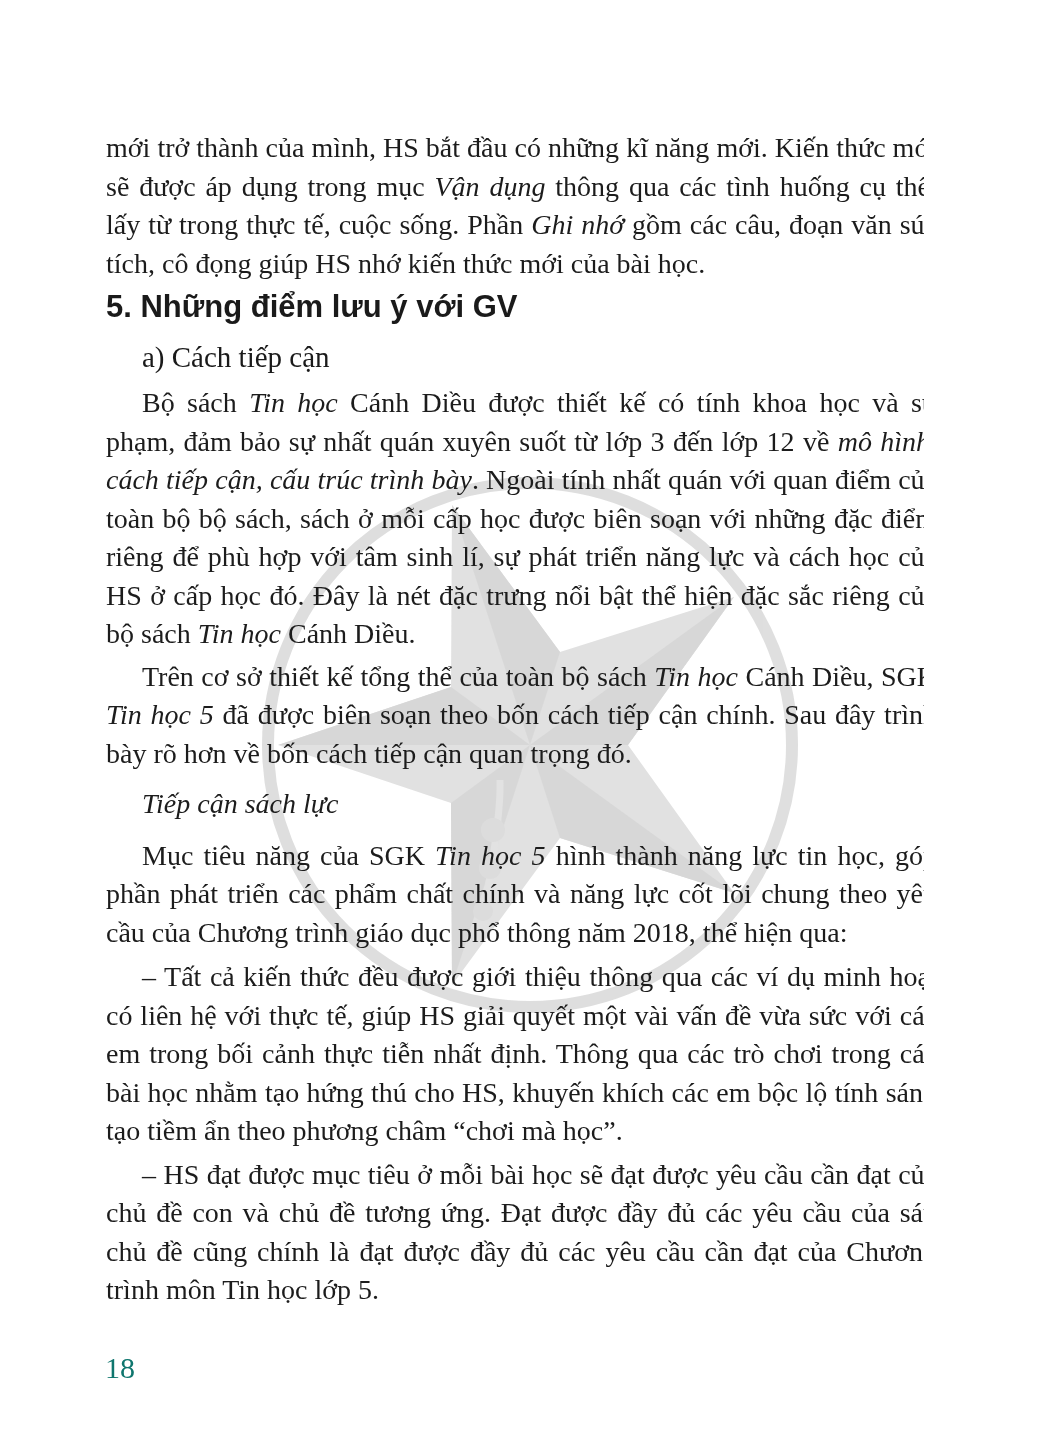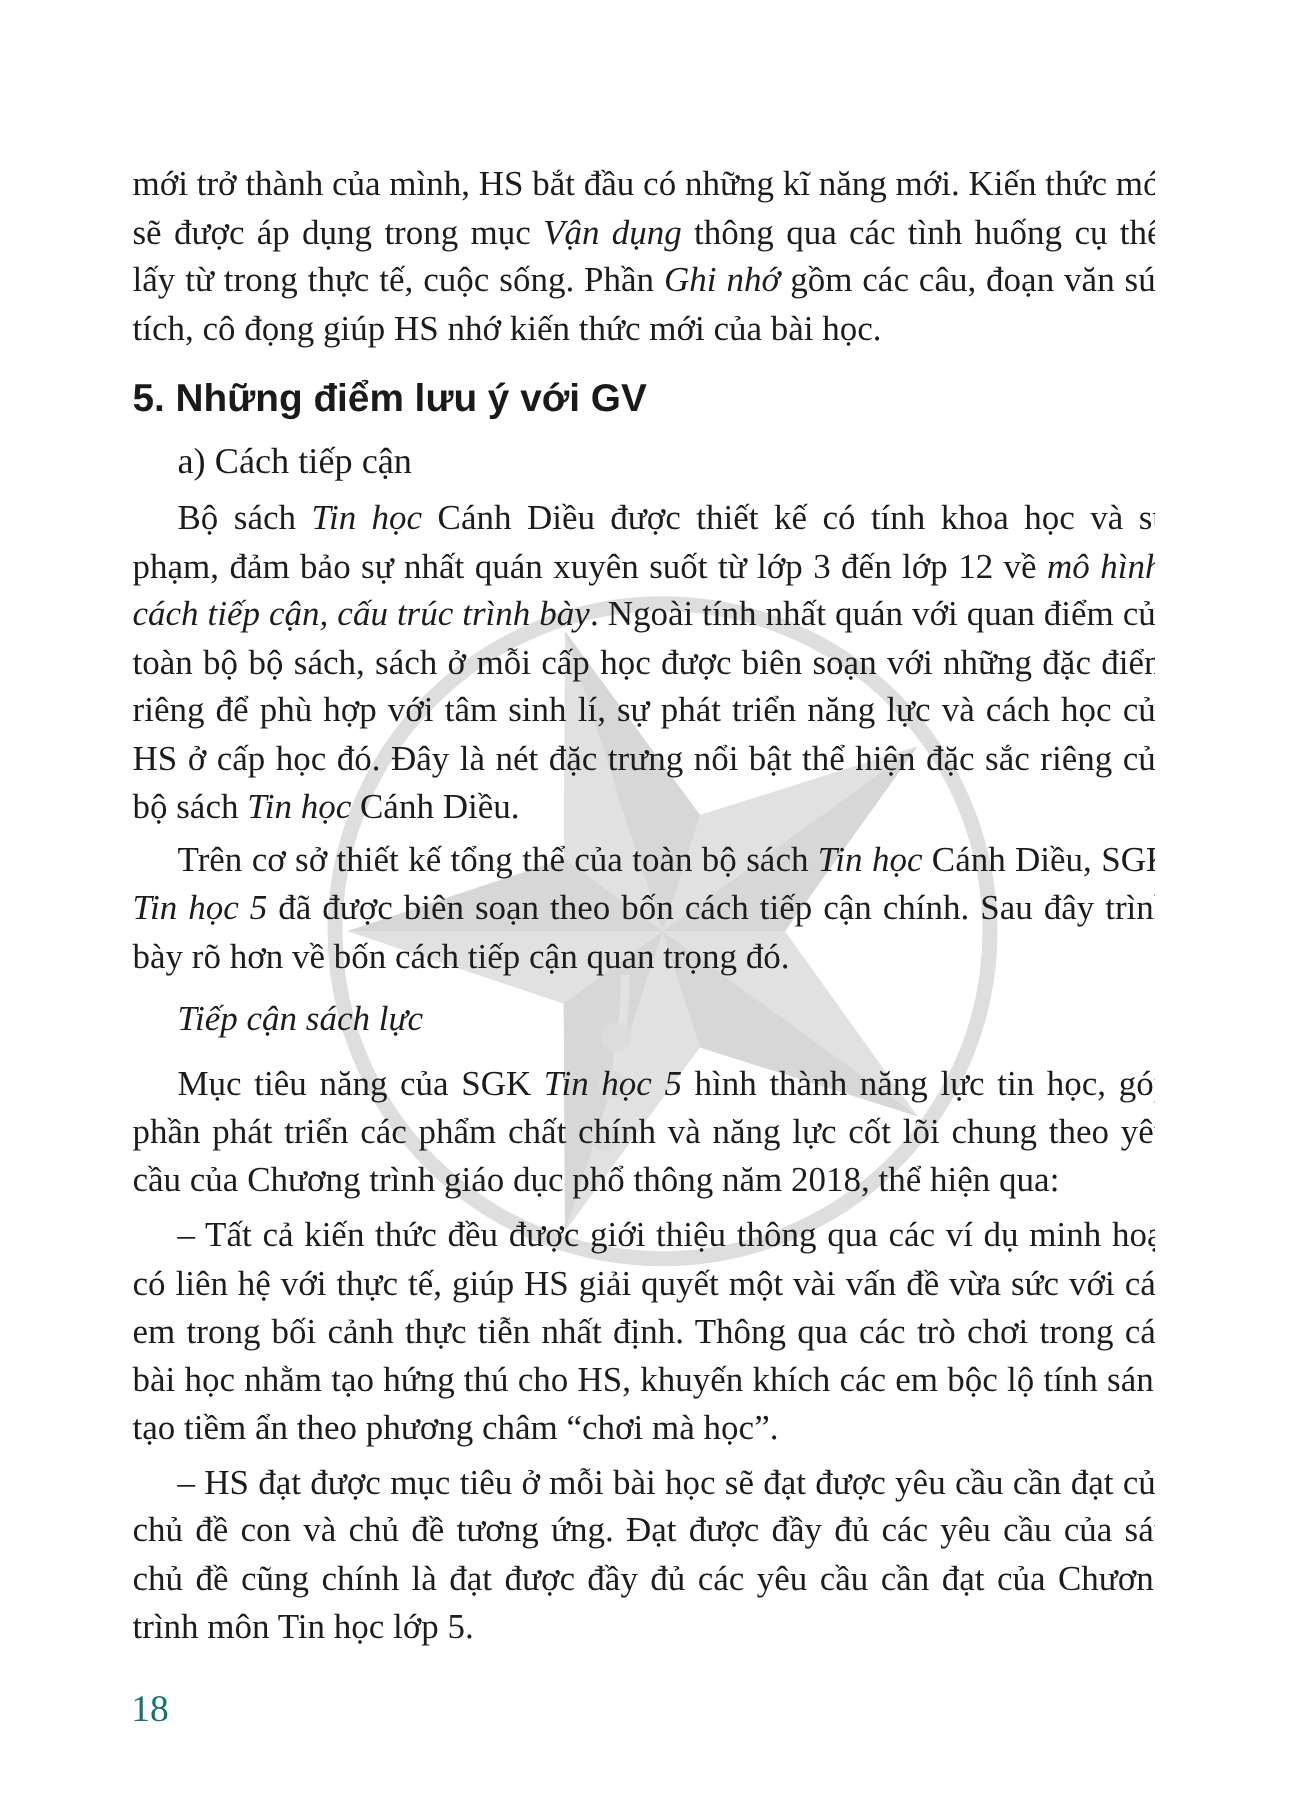--- a/index.html
+++ b/index.html
@@ -35,21 +35,21 @@
     margin: 0;
     font-size: 28px;
     line-height: 38.5px;
     text-align: justify;
     text-indent: 36px;
     color: #1c1c1c;
   }
   p.body.noindent { text-indent: 0; }
   .it { font-style: italic; }
   h2.sec-heading {
-    margin: 16px 0 0 0;
+    margin: 4px 0 0 0;
     font-family: "Liberation Sans", sans-serif;
     font-weight: bold;
     font-size: 31px;
     line-height: 40px;
     color: #1a1a1a;
   }
   h3.sub-heading {
     margin: 10px 0 0 0;
     font-family: "Liberation Serif", serif;
     font-weight: normal;

